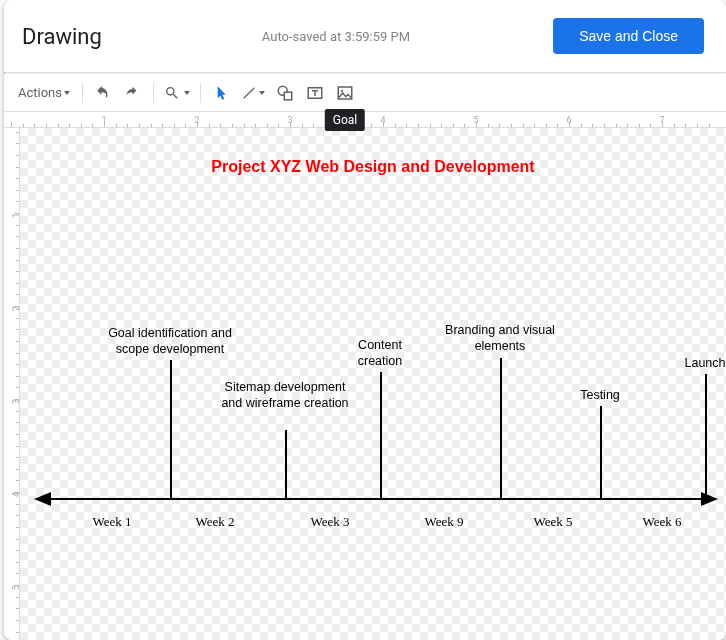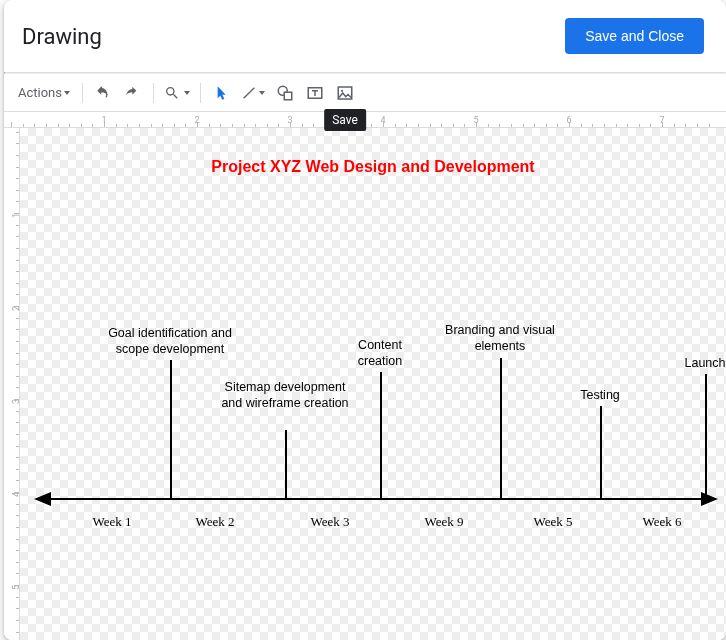--- a/index.html
+++ b/index.html
@@ -40,21 +40,21 @@
     font-size: 13px;
   }
   .hdr-spacer { flex: 1; }
   .save-btn {
     background: #1a73e8;
     color: #fff;
     font-size: 14px;
     font-weight: 500;
     border: none;
     border-radius: 4px;
-    padding: 10px 20px;
+    padding: 10px 26px;
     cursor: pointer;
   }
   .hdr-divider {
     border-top: 1px solid #dadce0;
     margin: 0;
   }
   
   .toolbar {
     display: flex;
     align-items: center;
@@ -201,20 +201,21 @@
     white-space:nowrap;
   }
 </style>
 </head>
 <body>
 
 <div class="dialog">
 
   <div class="hdr">
     <div class="hdr-title">Drawing</div>
+    <div class="hdr-status">Auto-saved at 3:59:59 PM</div>
     <div class="hdr-spacer"></div>
     <button class="save-btn">Save and Close</button>
   </div>
   <hr class="hdr-divider">
 
   <div class="toolbar">
     <div class="tbtn text">
       <span>Actions</span>
       <span class="caret"></span>
     </div>
@@ -267,21 +268,21 @@
           <rect x="3" y="5" width="18" height="14" fill="none" stroke="#5f6368" stroke-width="2"></rect>
           <path d="M8 9h8M12 9v7" stroke="#5f6368" stroke-width="2"></path>
         </svg>
     </div>
     <div class="tbtn">
       <svg width="18" height="18" viewBox="0 0 24 24">
           <rect x="3" y="4" width="18" height="16" fill="none" stroke="#5f6368" stroke-width="2"></rect>
           <circle cx="8" cy="9" r="1.5" fill="#5f6368"></circle>
           <path d="M4 18l5-6 4 5 3-3 4 4" fill="none" stroke="#5f6368" stroke-width="2"></path>
         </svg>
-      <div class="tooltip">Save</div>
+      <div class="tooltip">Goal</div>
     </div>
   </div>
 
   <div class="ruler-h" id="rulerH">
       <div class="tick major" style="left: 7px;"></div>
       <div class="tick minor" style="left: 18.625px;"></div>
       <div class="tick minor" style="left: 30.25px;"></div>
       <div class="tick minor" style="left: 41.875px;"></div>
       <div class="tick minor" style="left: 53.5px;"></div>
       <div class="tick minor" style="left: 65.125px;"></div>

